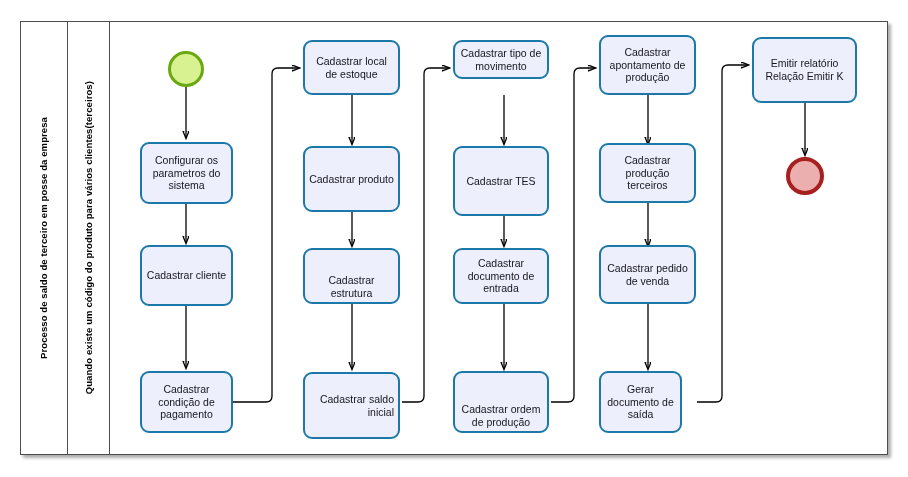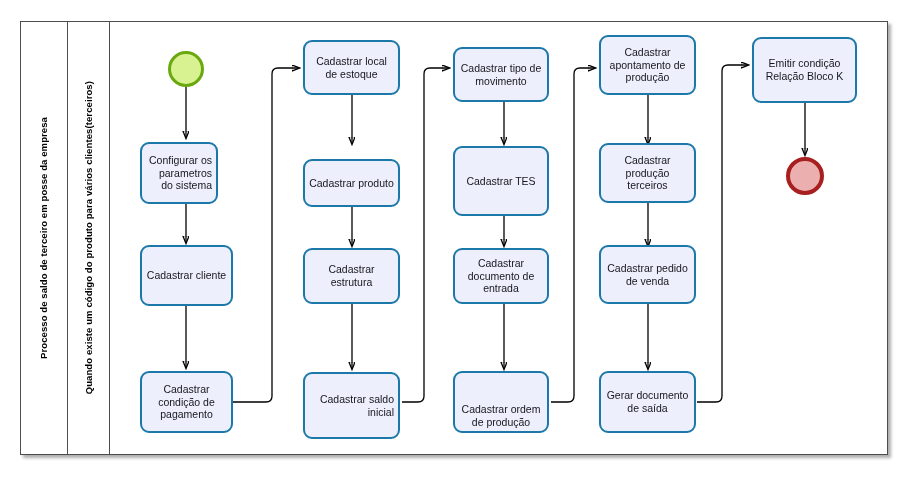--- a/index.html
+++ b/index.html
@@ -83,44 +83,44 @@
     <line x1="648" y1="203" x2="648" y2="246" marker-end="url(#ah)"></line>
     <line x1="648" y1="304" x2="648" y2="369" marker-end="url(#ah)"></line>
 
     <path d="M697,402 L716,402 Q722,402 722,396 L722,71 Q722,65 728,65 L748,65" marker-end="url(#ah)"></path>
 
     <line x1="805" y1="103" x2="805" y2="155" marker-end="url(#ah)"></line>
   </svg>
 
   <div class="event start-event" style="left:168px;top:51px;width:36px;height:36px;"></div>
 
-  <div class="task" style="left:140px;top:142px;width:78px;height:62px;text-align:right;">
+  <div class="task" style="left:140px;top:142px;width:93px;height:62px;">
     <span>Configurar os parametros do sistema</span>
   </div>
   <div class="task" style="left:140px;top:245px;width:93px;height:61px;text-align:center;">
     <span>Cadastrar cliente</span>
   </div>
   <div class="task" style="left:140px;top:371px;width:93px;height:62px;">
     <span>Cadastrar condição de pagamento</span>
   </div>
 
   <div class="task" style="left:303px;top:40px;width:97px;height:55px;justify-content:center;">
     <span>Cadastrar local de estoque</span>
   </div>
-  <div class="task" style="left:303px;top:146px;width:97px;height:48px;margin-top:13px;">
+  <div class="task" style="left:303px;top:146px;width:97px;height:66px;">
     <span>Cadastrar produto</span>
   </div>
-  <div class="task" style="left:303px;top:248px;width:97px;height:56px;">
+  <div class="task" style="left:303px;top:248px;width:97px;height:56px;align-items:flex-end;">
     <span>Cadastrar estrutura</span>
   </div>
   <div class="task" style="left:303px;top:372px;width:97px;height:67px;text-align:right;">
     <span>Cadastrar saldo inicial</span>
   </div>
 
-  <div class="task" style="left:453px;top:40px;width:96px;height:55px;margin-top:7px;">
+  <div class="task" style="left:453px;top:40px;width:96px;height:39px;">
     <span>Cadastrar tipo de movimento</span>
   </div>
   <div class="task" style="left:453px;top:146px;width:96px;height:70px;">
     <span>Cadastrar TES</span>
   </div>
   <div class="task" style="left:453px;top:248px;width:96px;height:56px;">
     <span>Cadastrar documento de entrada</span>
   </div>
   <div class="task" style="left:453px;top:371px;width:96px;height:62px;align-items:flex-end;">
     <span>Cadastrar ordem de produção</span>
@@ -128,23 +128,23 @@
 
   <div class="task" style="left:599px;top:35px;width:97px;height:60px;">
     <span>Cadastrar apontamento de produção</span>
   </div>
   <div class="task" style="left:599px;top:143px;width:97px;height:60px;">
     <span>Cadastrar produção terceiros</span>
   </div>
   <div class="task" style="left:599px;top:245px;width:97px;height:59px;">
     <span>Cadastrar pedido de venda</span>
   </div>
-  <div class="task" style="left:599px;top:371px;width:97px;height:62px;">
+  <div class="task" style="left:599px;top:371px;width:83px;height:62px;">
     <span>Gerar documento de saída</span>
   </div>
 
   <div class="task" style="left:752px;top:37px;width:105px;height:66px;">
-    <span>Emitir condição Relação Bloco K</span>
+    <span>Emitir relatório Relação Emitir K</span>
   </div>
 
   <div class="event end-event" style="left:786px;top:157px;width:38px;height:38px;"></div>
 
 </div>
 
 </body></html>

